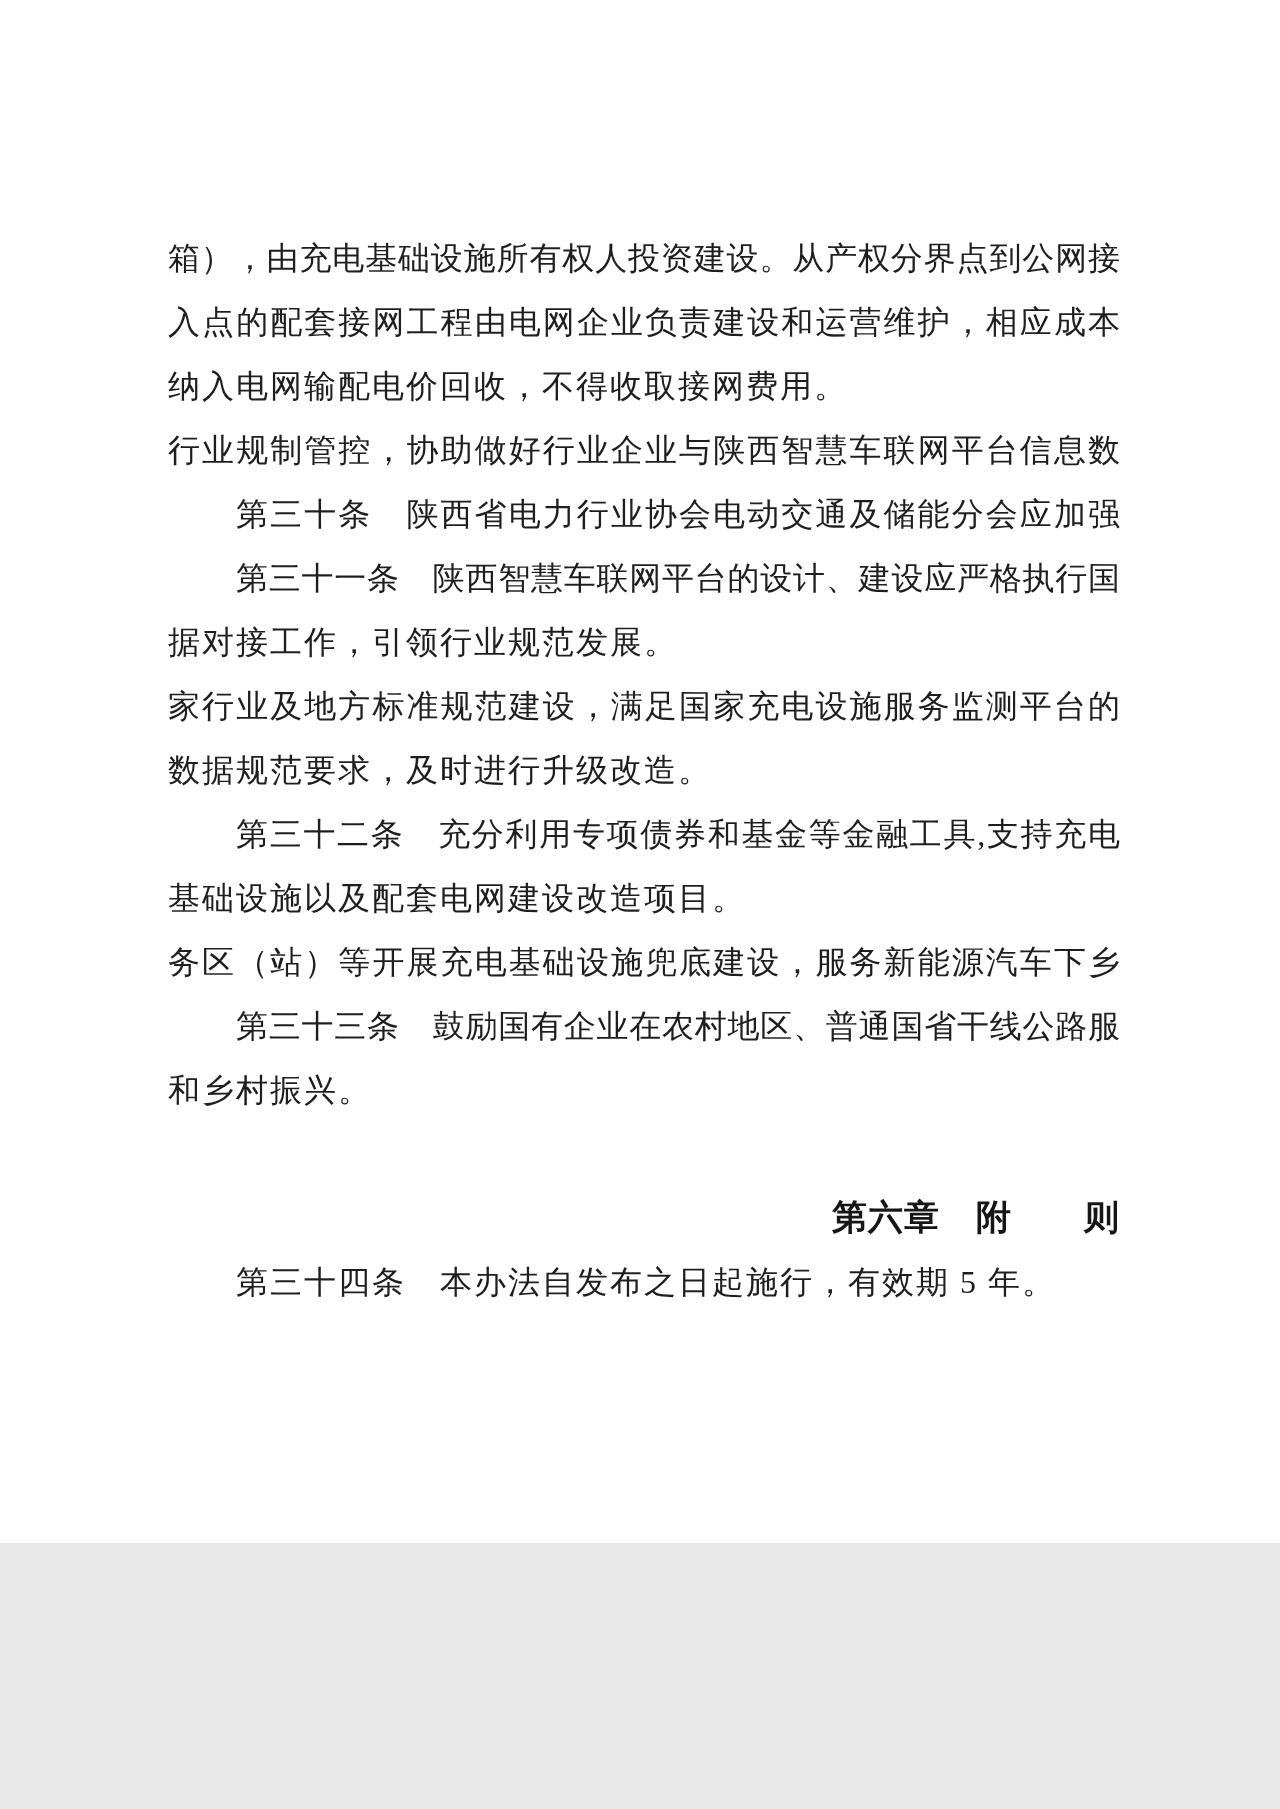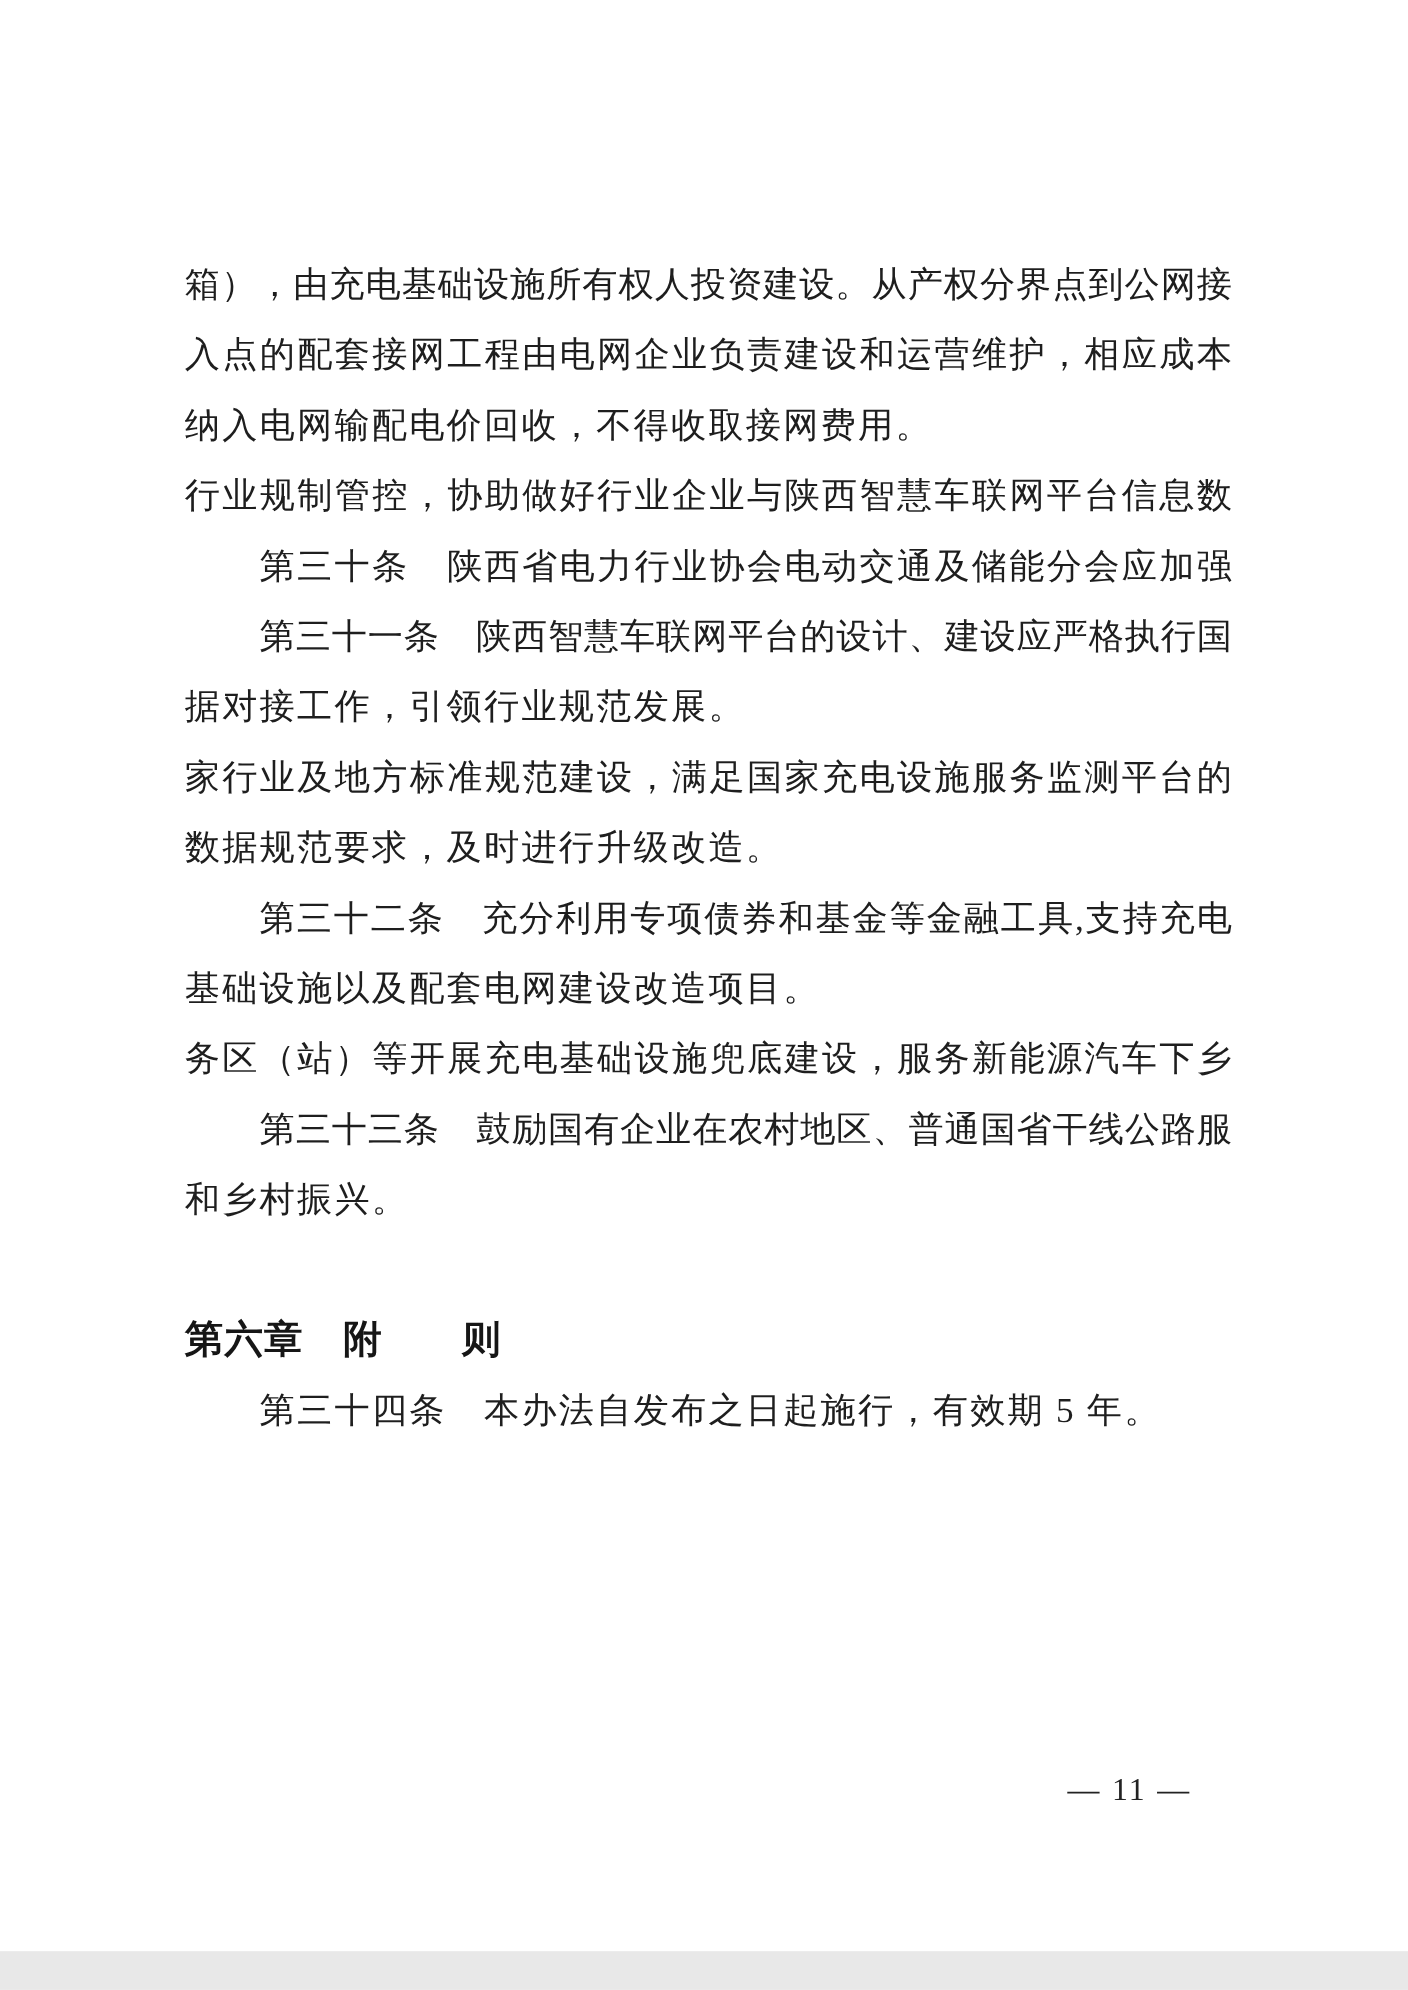--- a/index.html
+++ b/index.html
@@ -3,21 +3,21 @@
 <meta charset="utf-8">
 <style>
   html, body {
     margin: 0;
     padding: 0;
     background: #e8e8e8;
   }
   .page {
     position: relative;
     width: 1280px;
-    height: 1774px;
+    height: 1543px;
     margin: 0 auto;
     background: #ffffff;
     font-family: "Liberation Serif", "DejaVu Serif", serif;
     color: #1e1e1e;
     overflow: hidden;
     text-decoration: underline;
   }
   .textblock {
     position: absolute;
     left: 168px;
@@ -37,21 +37,21 @@
   .ind {
     padding-left: 68px;
   }
   .end {
     letter-spacing: 2px;
   }
   .blank {
     height: 64px;
   }
   .heading {
-    text-align: left;
+    text-align: right;
     font-weight: 700;
     font-size: 35px;
     letter-spacing: 1px;
     font-family: "Liberation Serif", "DejaVu Serif", serif;
     color: #161616;
   }
   .pagenum {
     position: absolute;
     top: 1609px;
     right: 197px;

